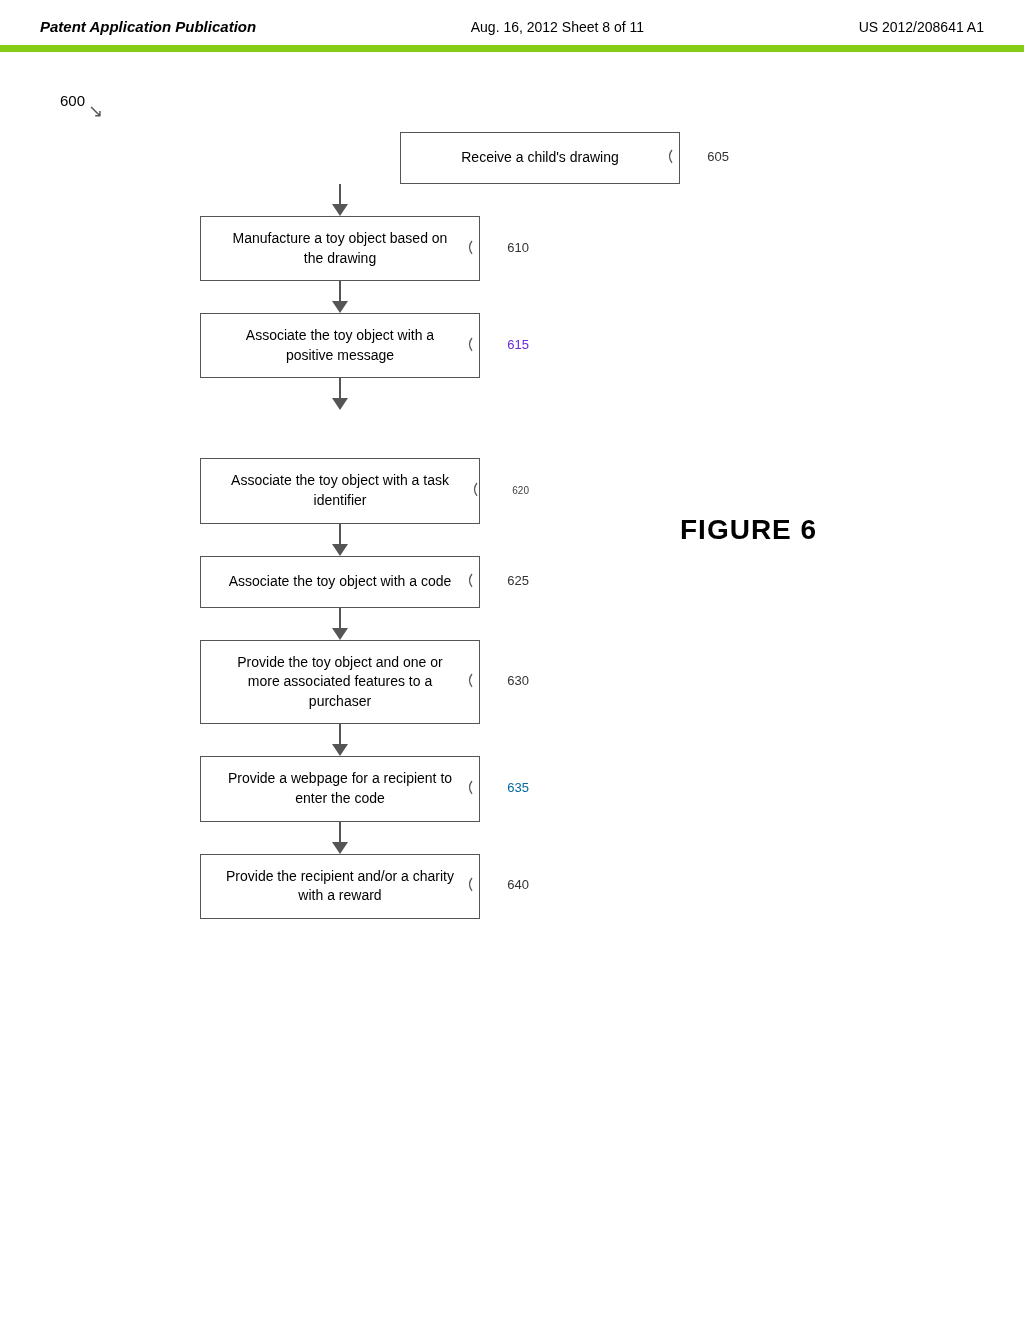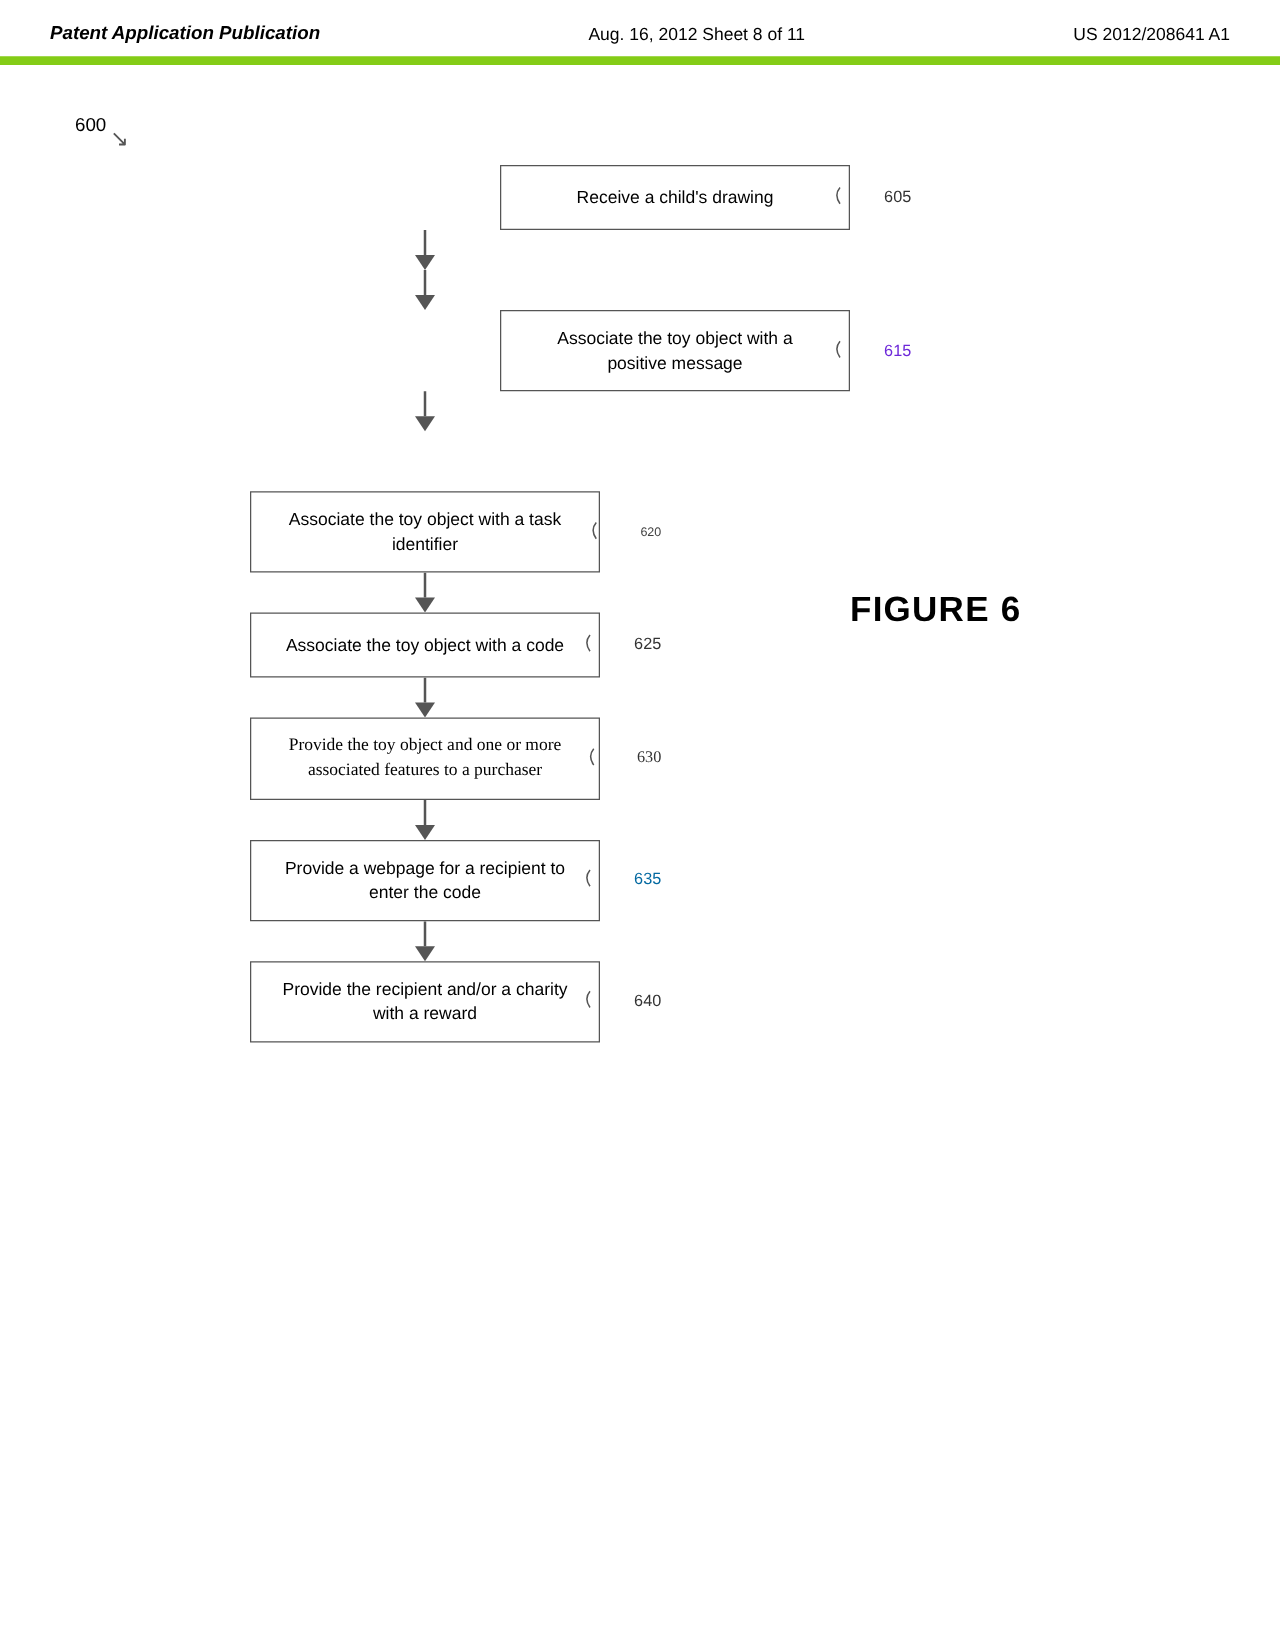--- a/index.html
+++ b/index.html
@@ -125,25 +125,30 @@
     <div id="steps-container" style="display:flex;flex-direction:column;align-items:center;width:100%;">
     <div style="position: relative; display: flex; align-items: center; justify-content: flex-end; width: 100%;">
           <div class="flow-box">Receive a child's drawing<div class="step-number" style="position: absolute; right: -50px; top: 50%; transform: translateY(-50%); font-size: 13px; color: rgb(51, 51, 51);"><svg width="40" height="20" style="display: inline-block; vertical-align: middle;">
                 <path d="M 5 15 Q 0 8 5 2" stroke="#555" stroke-width="1.2" fill="none"></path>
               </svg><span>605</span></div></div>
         </div>
         <div class="arrow-connector" style="display: flex; flex-direction: column; align-items: center; height: 32px;">
           <div class="arrow-line"></div>
           <div class="arrow-down"></div>
         </div>
-        <div class="arrow-connector" style="display: flex; flex-direction: column; align-items: center; height: 32px;">
-          <div class="arrow-line"></div>
-          <div class="arrow-down"></div>
-        </div>
-        <div style="position: relative; display: flex; align-items: center; justify-content: flex-end; width: 100%;">
+        <div style="position: relative; display: flex; align-items: center; justify-content: center; width: 100%;">
+          <div class="flow-box">Manufacture a toy object based on the drawing<div class="step-number" style="position: absolute; right: -50px; top: 50%; transform: translateY(-50%); font-size: 13px; color: rgb(51, 51, 51);"><svg width="40" height="20" style="display: inline-block; vertical-align: middle;">
+                <path d="M 5 15 Q 0 8 5 2" stroke="#555" stroke-width="1.2" fill="none"></path>
+              </svg><span>610</span></div></div>
+        </div>
+        <div class="arrow-connector" style="display: flex; flex-direction: column; align-items: center; height: 32px;">
+          <div class="arrow-line"></div>
+          <div class="arrow-down"></div>
+        </div>
+        <div style="position: relative; display: flex; align-items: center; justify-content: center; width: 100%;">
           <div class="flow-box">Associate the toy object with a positive message<div class="step-number" style="position: absolute; right: -50px; top: 50%; transform: translateY(-50%); font-size: 13px; color: #6d28d9;"><svg width="40" height="20" style="display: inline-block; vertical-align: middle;">
                 <path d="M 5 15 Q 0 8 5 2" stroke="#555" stroke-width="1.2" fill="none"></path>
               </svg><span>615</span></div></div>
         </div>
         <div class="arrow-connector" style="display: flex; flex-direction: column; align-items: center; height: 32px;">
           <div class="arrow-line"></div>
           <div class="arrow-down"></div>
         </div>
         <div style="position: relative; display: flex; align-items: center; justify-content: center; width: 100%; margin-top: 48px;">
           <div class="flow-box">Associate the toy object with a task identifier<div class="step-number" style="position: absolute; right: -50px; top: 50%; transform: translateY(-50%); font-size: 10px; color: #404040;"><svg width="40" height="20" style="display: inline-block; vertical-align: middle;">
@@ -156,21 +161,21 @@
         </div>
         <div style="position: relative; display: flex; align-items: center; justify-content: center; width: 100%;">
           <div class="flow-box">Associate the toy object with a code<div class="step-number" style="position: absolute; right: -50px; top: 50%; transform: translateY(-50%); font-size: 13px; color: rgb(51, 51, 51);"><svg width="40" height="20" style="display: inline-block; vertical-align: middle;">
                 <path d="M 5 15 Q 0 8 5 2" stroke="#555" stroke-width="1.2" fill="none"></path>
               </svg><span>625</span></div></div>
         </div>
         <div class="arrow-connector" style="display: flex; flex-direction: column; align-items: center; height: 32px;">
           <div class="arrow-line"></div>
           <div class="arrow-down"></div>
         </div>
-        <div style="position: relative; display: flex; align-items: center; justify-content: center; width: 100%; font-family: Liberation Serif, serif;">
+        <div style="position: relative; display: flex; align-items: center; justify-content: center; width: 100%;">
           <div class="flow-box">Provide the toy object and one or more associated features to a purchaser<div class="step-number" style="position: absolute; right: -50px; top: 50%; transform: translateY(-50%); font-size: 13px; color: rgb(51, 51, 51);"><svg width="40" height="20" style="display: inline-block; vertical-align: middle;">
                 <path d="M 5 15 Q 0 8 5 2" stroke="#555" stroke-width="1.2" fill="none"></path>
               </svg><span>630</span></div></div>
         </div>
         <div class="arrow-connector" style="display: flex; flex-direction: column; align-items: center; height: 32px;">
           <div class="arrow-line"></div>
           <div class="arrow-down"></div>
         </div>
         <div style="position: relative; display: flex; align-items: center; justify-content: center; width: 100%;">
           <div class="flow-box">Provide a webpage for a recipient to enter the code<div class="step-number" style="position: absolute; right: -50px; top: 50%; transform: translateY(-50%); font-size: 13px; color: #0369a1;"><svg width="40" height="20" style="display: inline-block; vertical-align: middle;">

